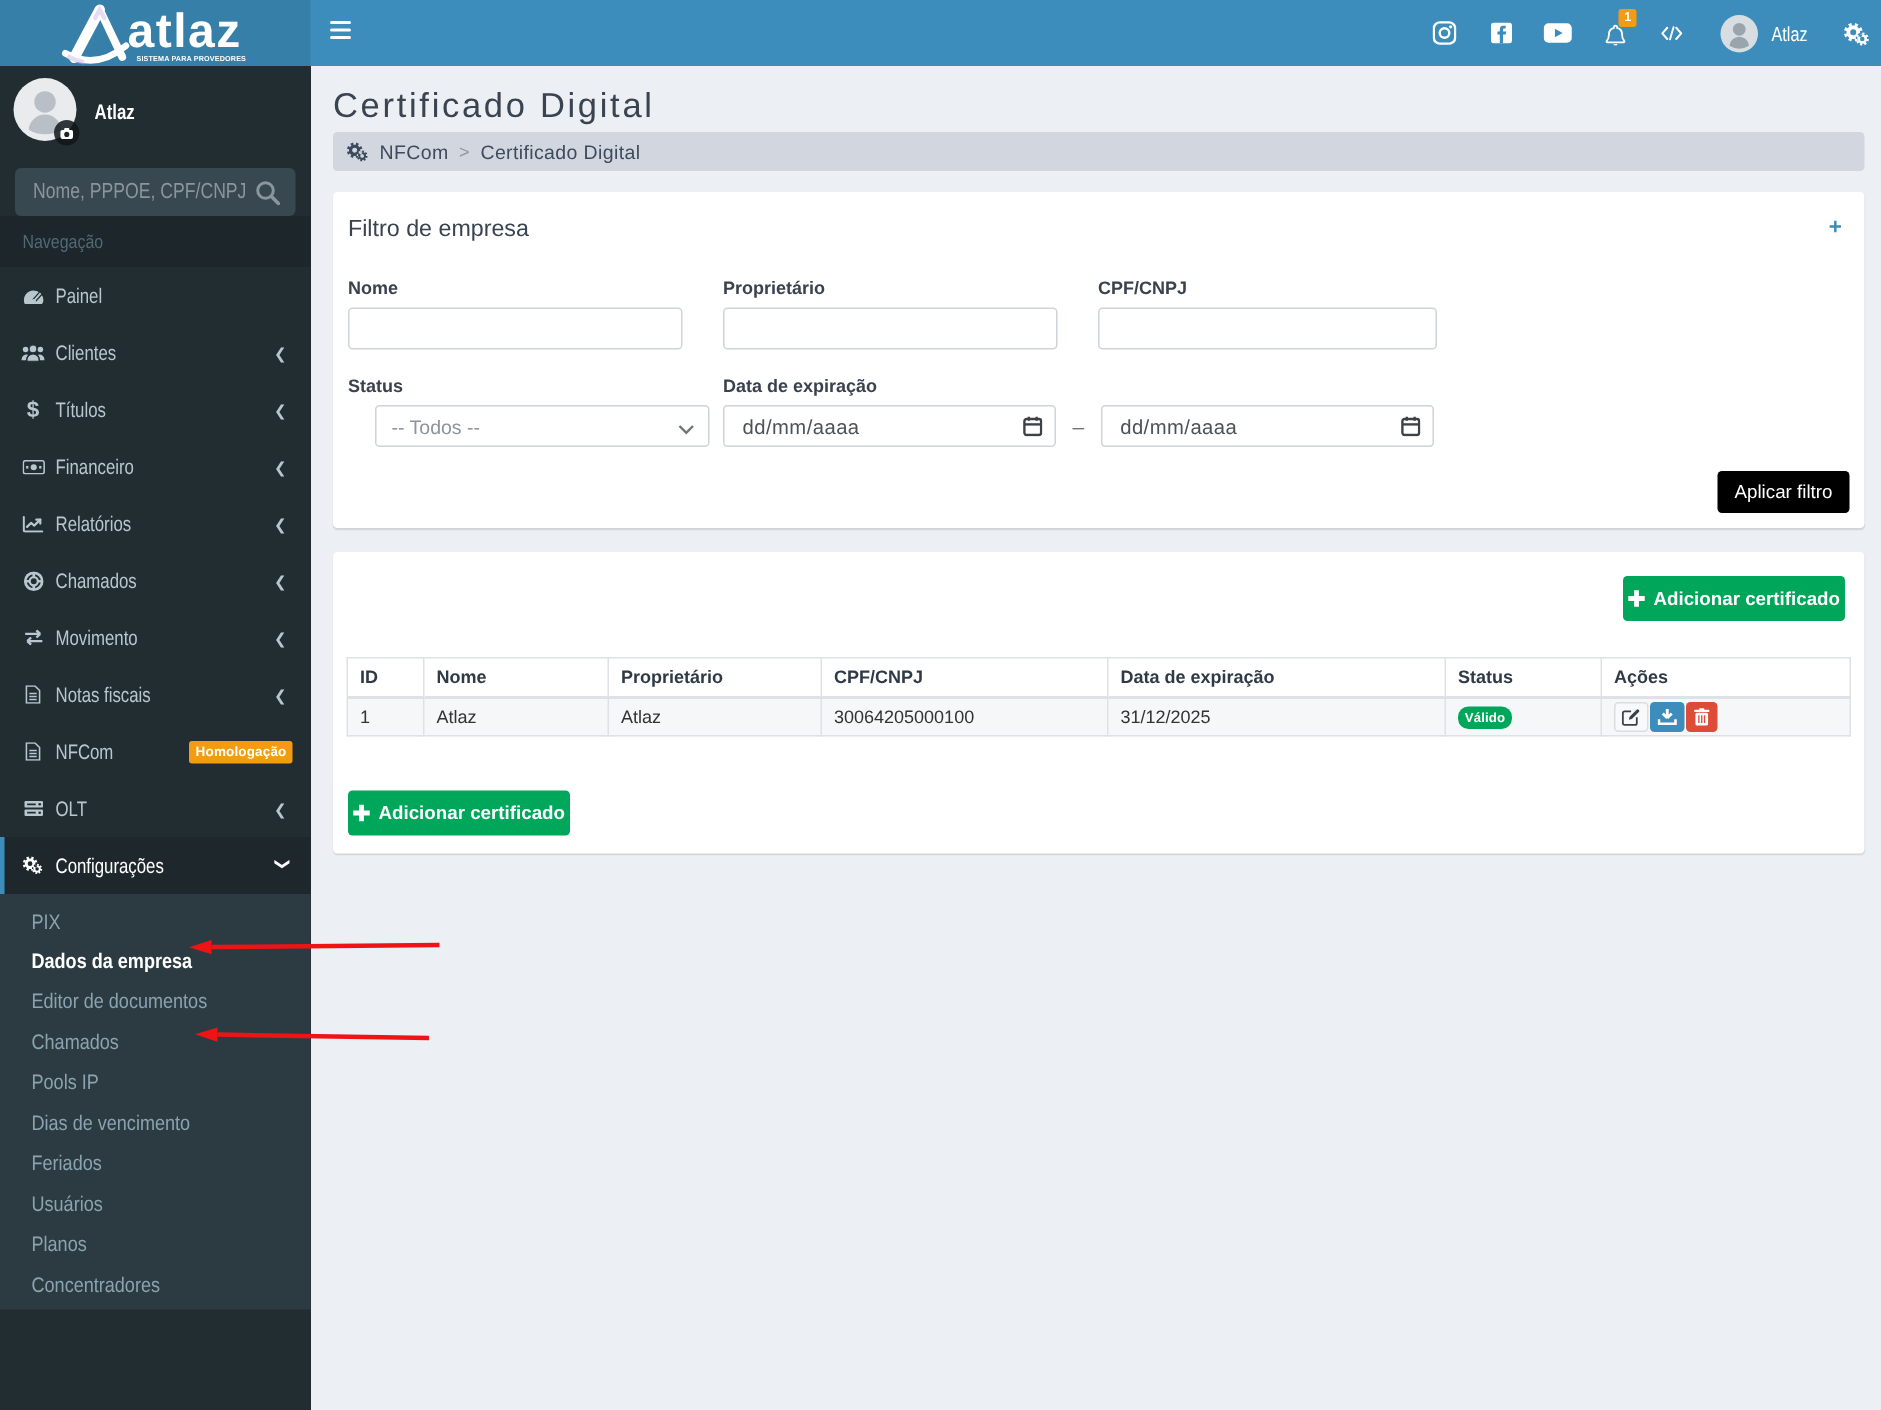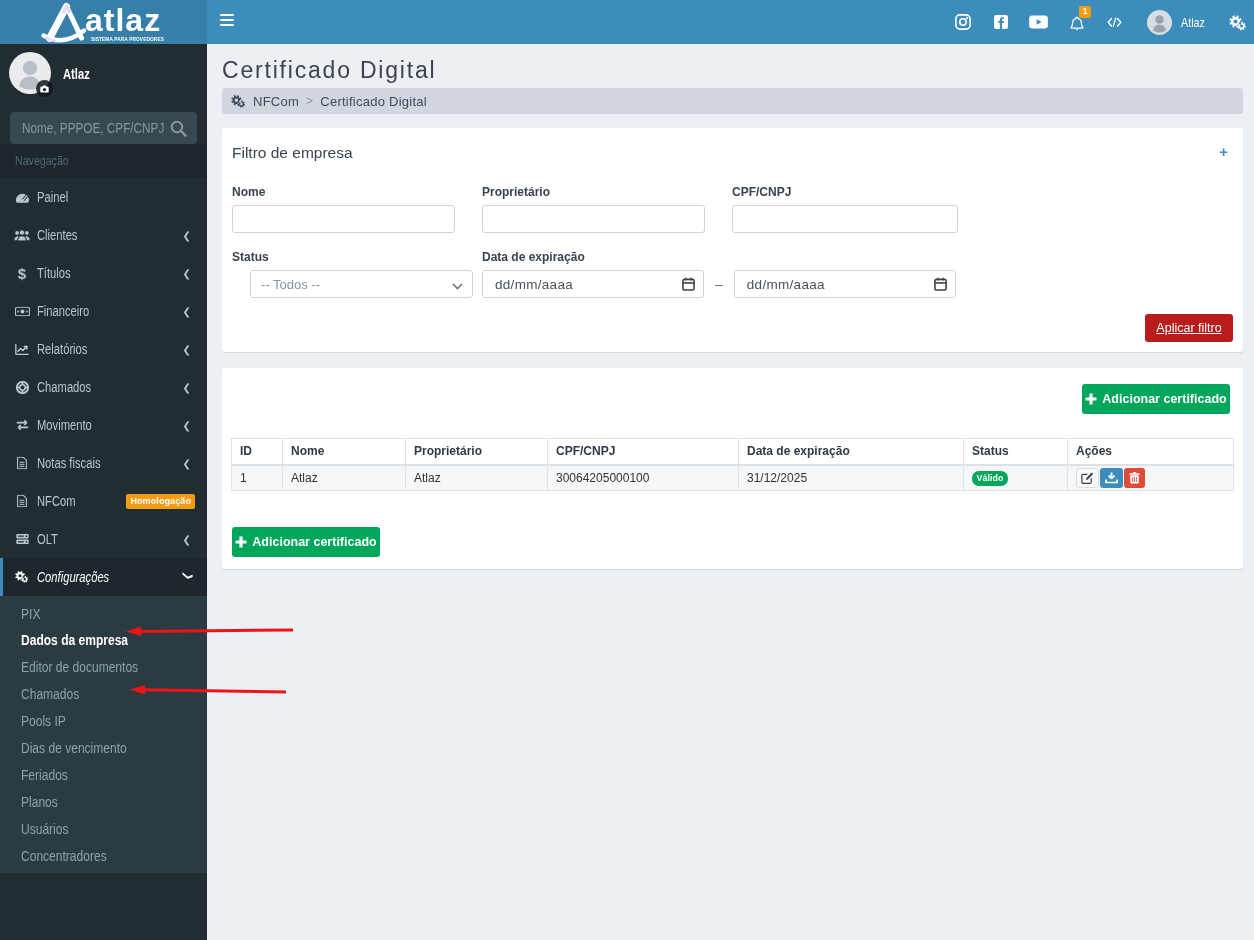--- a/index.html
+++ b/index.html
@@ -27,42 +27,42 @@
 .sform svg { margin-left:auto; }
 .twofa { display:flex; align-items:center; color:#fff; font-size:14px; height:48px; padding-left:15px; gap:9px; }
 .twofa span { display:inline-block; transform:scaleX(.8); transform-origin:0 50%; white-space:nowrap; }
 .sh-header { background:#1d262b; color:#506a76; font-size:12.5px; height:34px; line-height:34px; padding-left:15px; transform-origin:0 50%; }
 .sh-header i { display:inline-block; font-style:normal; transform:scaleX(.85); transform-origin:0 50%; }
 .menu a.item { display:flex; align-items:center; color:#b8c7ce; text-decoration:none; height:38px; padding-left:9px; position:relative; border-left:3px solid transparent; font-size:14px; }
 .menu a.item .mt { display:inline-block; transform:scaleX(.8); transform-origin:0 50%; white-space:nowrap; }
 .menu .mi { width:20px; margin-right:5px; display:flex; justify-content:center; align-items:center; }
 .menu .mi svg { transform:scale(0.88); }
 .menu .chev { position:absolute; right:16px; top:14px; color:#b8c7ce; font-size:10px; }
-.menu a.item.active { background:#1e282c; border-left-color:#3c8dbc; color:#fff;font-style:italic; }
+.menu a.item.active { background:#1e282c; border-left-color:#3c8dbc; color:#fff; }
 .submenu { background:#2c3b41; padding:4px 0 4px 0; }
 .submenu a { display:block; color:#8aa4af; text-decoration:none; font-size:14px; line-height:16px; padding:5.5px 5px 5.4px 21px; }
 .submenu a i { display:inline-block; font-style:normal; transform:scaleX(.86); transform-origin:0 50%; white-space:nowrap; }
 .submenu a.on { color:#fff; font-weight:bold; }
 .hbadge { position:absolute; right:12px; background:#f39c12; color:#fff; font-size:9px; font-weight:bold; padding:2.5px 4px; border-radius:2px; letter-spacing:0.1px; }
 
 .content { margin-left:207px; margin-top:44px; padding:12px 11px 0 15px; }
 h1.page { font-size:23px; font-weight:normal; color:#3a4450; margin:2px 0 5px 0; line-height:25px; letter-spacing:1.8px; }
 .crumbbar { background:#d2d6de; border-radius:3px; height:26px; display:flex; align-items:center; padding:0 9px; font-size:13px; letter-spacing:0.25px; color:#3d4b5e; gap:7px; }
 .crumbbar .sep { color:#8c97a5; font-size:12px; }
 .card { background:#fff; border-radius:3px; box-shadow:0 1px 1px rgba(0,0,0,.12); margin-top:14px; padding:10px; position:relative; }
 .card-title { font-size:15.5px; color:#3a4450; margin-top:5px; line-height:20px; }
 .plus-tool { position:absolute; right:15px; top:16px; color:#3c8dbc; font-weight:bold; font-size:15px; line-height:1; }
 .frow { display:flex; }
 .fcol { width:250px; }
 label { display:block; font-weight:bold; font-size:12px; color:#39424e; line-height:15px; margin:0 0 5px 0; }
 .inp { height:28px; border:1px solid #ced4da; border-radius:3px; background:#fff; width:223px; }
 .sel { height:28px; border:1px solid #ced4da; border-radius:3px; background:#fff; width:223px; display:flex; align-items:center; padding:0 10px; color:#8b939b; font-size:13px; position:relative;margin-left:18px; }
 .datebox { height:28px; border:1px solid #ced4da; border-radius:3px; background:#fff; width:222px; display:flex; align-items:center; padding:0 8px 0 12px; color:#4b5258; font-size:13.5px; justify-content:space-between; letter-spacing:0.3px; }
 .btn { border:none; border-radius:3px; font-family:inherit; font-size:13.5px; color:#fff; display:inline-flex; align-items:center; justify-content:center; }
-.btn-primary { background:#b91c1c;text-decoration:underline; }
+.btn-primary { background:#000000; }
 .btn-success { background:#00a65a; font-weight:bold; font-size:12.5px; }
 
 table.tbl { border-collapse:collapse; width:1003px; margin:24px 0 0 -1px; table-layout:fixed; font-size:12px; color:#333; }
 table.tbl th { text-align:left; font-weight:bold; color:#2f3a46; border:1px solid #dee2e6; border-bottom:2px solid #dee2e6; padding:5px 8px; height:26px; }
 table.tbl td { border:1px solid #dee2e6; padding:0 8px; height:26px; }
 table.tbl tbody tr { background:#f6f7f8; }
 .vbadge { background:#00a65a; color:#fff; font-size:8.8px; font-weight:bold; padding:2.5px 4.5px; border-radius:7px; display:inline-block; letter-spacing:0.1px; }
 .abtn { width:23px; height:20px; border-radius:3px; display:inline-flex; align-items:center; justify-content:center; margin-right:1px; vertical-align:middle; }
 .abtn.edit { background:#f8f9fa; border:1px solid #ddd; }
 .abtn.dl { background:#3c8dbc; }
@@ -281,22 +281,22 @@
         <span class="chev" style="color:#fff;transform:rotate(90deg);top:12px;right:15px">❯</span>
       </a>
     <div class="submenu">
       <a><i>PIX</i></a>
       <a class="on"><i>Dados da empresa</i></a>
       <a><i>Editor de documentos</i></a>
       <a><i>Chamados</i></a>
       <a><i>Pools IP</i></a>
       <a><i>Dias de vencimento</i></a>
       <a><i>Feriados</i></a>
+      <a><i>Usuários</i></a>
       <a><i>Planos</i></a>
-      <a><i>Usuários</i></a>
       <a><i>Concentradores</i></a>
     </div>
   </div>
 </div>
 <div class="content">
   <h1 class="page">Certificado Digital</h1>
   <div class="crumbbar">
       <svg width="18" height="17" viewBox="0 0 18 17" style="width:15px;height:auto">
         <path fill-rule="evenodd" fill="#3d4b5e" d="M12.7,8.8 L11.7,11.0 L10.3,10.1 L9.0,11.3 L10.0,12.8 L7.7,13.7 L7.4,12.0 L5.6,12.0 L5.2,13.7 L3.0,12.7 L3.9,11.3 L2.7,10.0 L1.2,11.0 L0.3,8.7 L2.0,8.4 L2.0,6.6 L0.3,6.2 L1.3,4.0 L2.7,4.9 L4.0,3.7 L3.0,2.2 L5.3,1.3 L5.6,3.0 L7.4,3.0 L7.8,1.3 L10.0,2.3 L9.1,3.7 L10.3,5.0 L11.8,4.0 L12.7,6.3 L11.0,6.6 L11.0,8.4 Z M8.5,7.5 A2.0,2.0 0 1,0 4.5,7.5 A2.0,2.0 0 1,0 8.5,7.5 Z M16.9,12.0 L16.6,13.7 L15.5,13.2 L14.8,14.3 L15.6,15.1 L14.2,16.1 L13.7,15.0 L12.5,15.2 L12.5,16.4 L10.8,16.1 L11.3,15.0 L10.2,14.3 L9.4,15.1 L8.4,13.7 L9.5,13.2 L9.3,12.0 L8.1,12.0 L8.4,10.3 L9.5,10.8 L10.2,9.7 L9.4,8.9 L10.8,7.9 L11.3,9.0 L12.5,8.8 L12.5,7.6 L14.2,7.9 L13.7,9.0 L14.8,9.7 L15.6,8.9 L16.6,10.3 L15.5,10.8 L15.7,12.0 Z M14.0,12.0 A1.5,1.5 0 1,0 11.0,12.0 A1.5,1.5 0 1,0 14.0,12.0 Z"></path>
       </svg>

